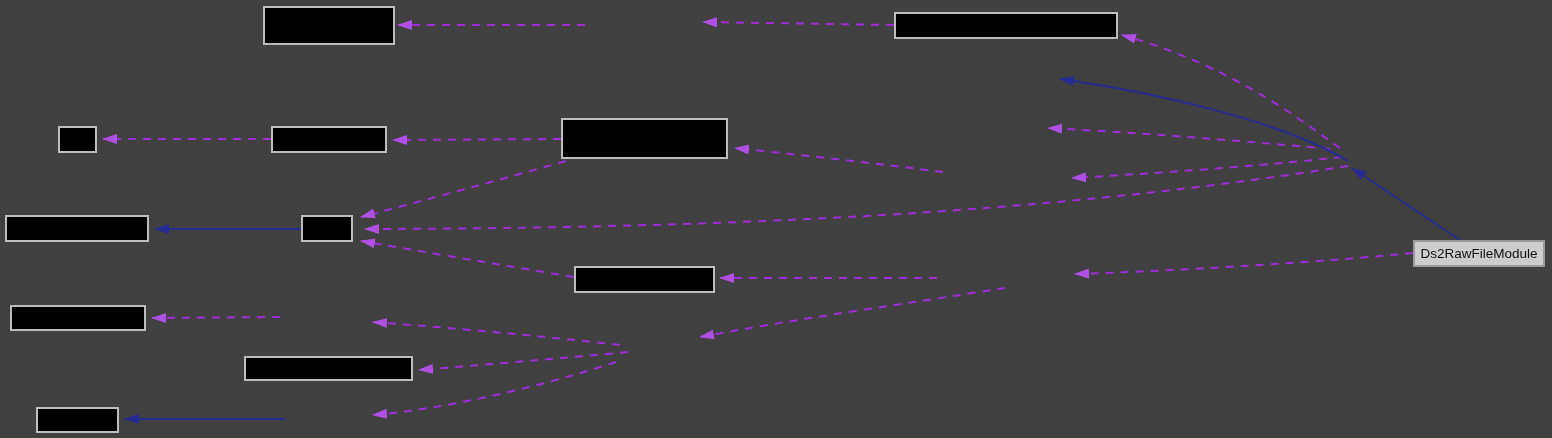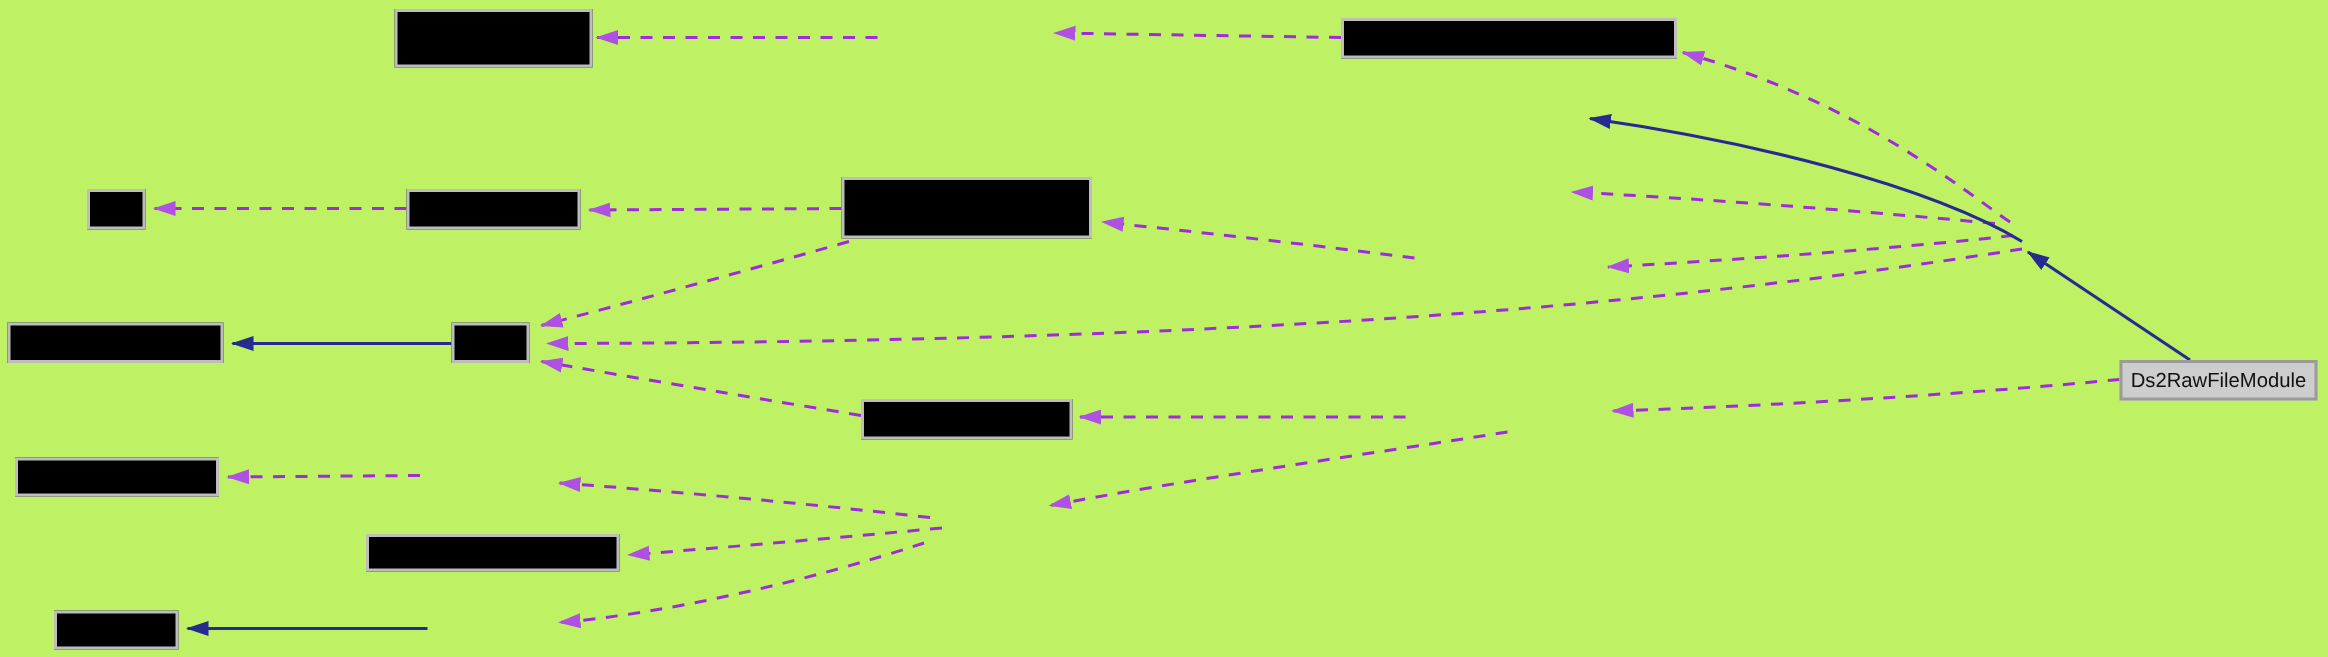--- a/index.html
+++ b/index.html
@@ -1,19 +1,19 @@
 <!DOCTYPE html>
 <html><head>
 <meta charset="utf-8">
 <style>
   html,body{margin:0;padding:0;background:#000;}
   #stage{
     position:relative;
     width:1552px;height:438px;
-    background:#bef264;
+    background:#404040;
     overflow:hidden;
     font-family:"Liberation Sans", sans-serif;
   }
   #edge-layer{position:absolute;left:0;top:0;width:1552px;height:438px;}
   .node{
     position:absolute;
     box-sizing:border-box;
     border:2px solid #BDBDBD;
     background:#000;
     display:flex;align-items:center;justify-content:center;

